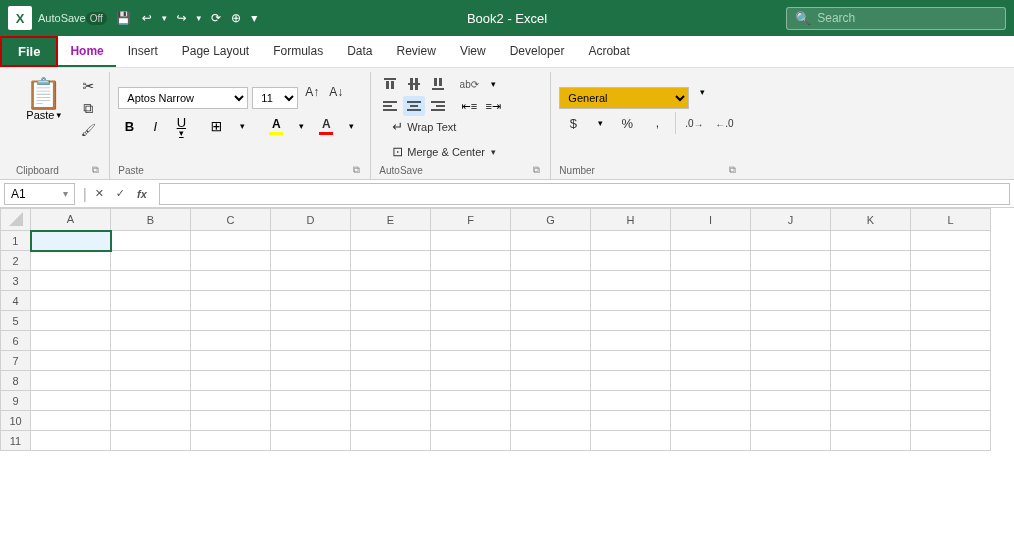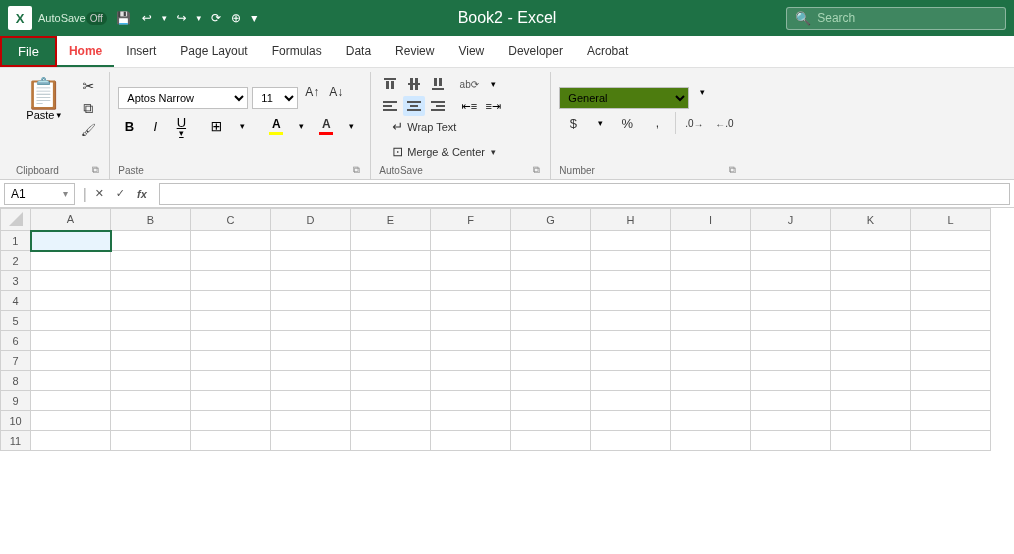--- a/index.html
+++ b/index.html
@@ -12,21 +12,21 @@
       display: flex;
       align-items: center;
       padding: 0 8px;
       color: white;
     }
     .title-bar-left { display: flex; align-items: center; gap: 6px; flex: 1; }
     .excel-icon { width: 24px; height: 24px; background: #fff; border-radius: 2px; display: flex; align-items: center; justify-content: center; }
     .excel-icon span { color: #1e7145; font-weight: bold; font-size: 13px; }
     .autosave-area { display: flex; align-items: center; font-size: 11px; color: #d4edda; }
     .autosave-toggle { background: #145a32; border-radius: 10px; padding: 1px 4px; display: flex; align-items: center; gap: 2px; font-size: 10px; color: #ccc; }
-    .title-center { flex: 1; text-align: center; font-size: 16px; color: white; }
+    .title-center { flex: 1; text-align: center; font-size: 13px; color: white; }
     .title-bar-right { flex: 1; display: flex; justify-content: flex-end; }
     .search-box {
       background: rgba(255,255,255,0.15);
       border: 1px solid rgba(255,255,255,0.4);
       border-radius: 3px;
       padding: 3px 8px;
       color: #d4f0e0;
       font-size: 12px;
       width: 220px;
       display: flex;
@@ -55,34 +55,34 @@
       align-items: stretch;
       height: 32px;
     }
     .menu-file {
       background: #1e7145;
       color: white;
       padding: 0 16px;
       display: flex;
       align-items: center;
       font-size: 13px;
-      font-weight: 400;
+      font-weight: 700;
       border: 2px solid #c00000;
       cursor: pointer;
     }
     .menu-item {
       padding: 0 12px;
       display: flex;
       align-items: center;
       font-size: 12px;
       cursor: pointer;
       color: #333;
       border-bottom: 2px solid transparent;
     }
-    .menu-item.active { color: #ef4444; border-bottom: 2px solid #1e7145; font-weight: 600; }
+    .menu-item.active { color: #a21caf; border-bottom: 2px solid #1e7145; font-weight: 600; }
 
     
     .ribbon {
       background: #f3f3f3;
       border-bottom: 1px solid #d0d0d0;
       padding: 4px 8px 0 8px;
       display: flex;
       align-items: stretch;
       gap: 0;
       min-height: 88px;
@@ -201,21 +201,21 @@
     }
     .merge-btn {
       display: flex; align-items: center; gap: 4px;
       padding: 2px 6px; cursor: pointer;
       border: 1px solid transparent; border-radius: 2px;
       font-size: 11px; color: #333;
     }
 
     
     .number-select {
-      border: 1px solid #c0c0c0; background: #4d7c0f;
+      border: 1px solid #c0c0c0; background: #eab308;
       padding: 2px 4px; font-size: 11px;
       width: 130px; height: 22px; cursor: pointer;
     }
     .number-btn-row { display: flex; gap: 2px; }
     .num-btn {
       width: 28px; height: 22px;
       display: flex; align-items: center; justify-content: center;
       cursor: pointer; font-size: 13px;
       border: 1px solid transparent; border-radius: 2px; color: #333;
     }

